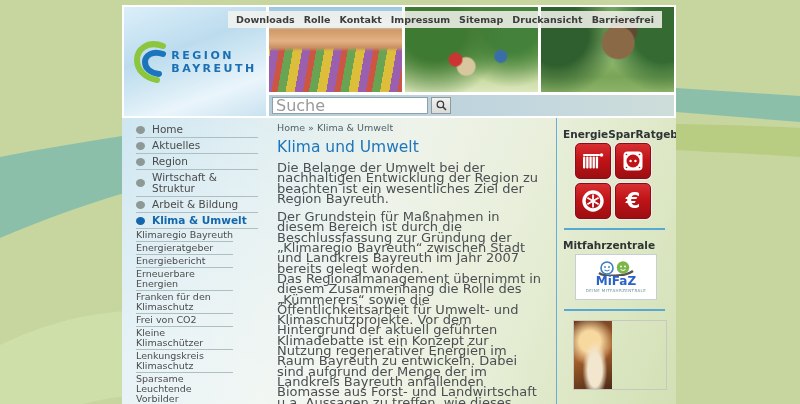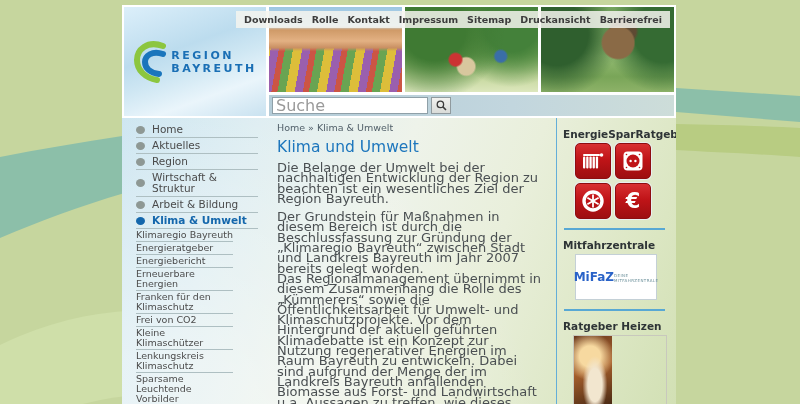--- a/index.html
+++ b/index.html
@@ -32,21 +32,21 @@
       radial-gradient(circle at 72% 58%,#3a6ea8 0 5%,transparent 7%),
       radial-gradient(circle at 22% 26%,#3f7a33 0 26%,transparent 58%),
       radial-gradient(circle at 80% 20%,#44813a 0 22%,transparent 50%),
       linear-gradient(180deg,#6f9e4f 0%,#85b161 55%,#c3d69b 80%,#dde7bd 100%);}
   .photo.p3{background:
       radial-gradient(circle at 58% 42%,#8a6a46 0 17%,transparent 19%),
       radial-gradient(circle at 62% 28%,#5e4a33 0 12%,transparent 15%),
       radial-gradient(circle at 12% 32%,#2f5f2e 0 24%,transparent 48%),
       radial-gradient(circle at 92% 30%,#356b33 0 22%,transparent 44%),
       linear-gradient(180deg,#7fae66 0%,#93bb72 58%,#79a558 82%,#8db268 100%);}
-  .top-nav{position:absolute;top:4px;right:4px;height:17px;display:flex;align-items:center;gap:9px;
+  .top-nav{position:absolute;top:4px;right:12px;height:17px;display:flex;align-items:center;gap:9px;
     padding:0 8px;background:rgba(244,244,239,0.85);}
   .tn-item{font-size:9.5px;font-weight:bold;color:#3c3c3c;white-space:nowrap;cursor:pointer;}
   .search-band{height:21px;display:flex;align-items:center;gap:3px;padding-left:3px;
     background:linear-gradient(90deg,#b4ccd8 0%,#c2d6de 60%,#cdddd9 100%);}
   .search-input{width:148px;height:15px;border:1px solid #8fa0a8;font-size:16px;padding:0 3px;color:#555;
     font-family:"DejaVu Sans","Liberation Sans",sans-serif;background:#fff;}
   .search-input::placeholder{color:#9a9a9a;}
   .search-btn{width:20px;height:17px;border:1px solid #909a9e;background:linear-gradient(#f2f2ef,#d9dcd9);
     display:flex;align-items:center;justify-content:center;padding:0;cursor:pointer;}
   
@@ -71,21 +71,21 @@
   
   .right-col{width:120px;box-sizing:border-box;border-left:1px solid #64aed8;padding:10px 0 0 6px;overflow:hidden;}
   .r-head{font-size:10.5px;font-weight:bold;color:#2e3436;margin-bottom:3px;}
   .icon-grid{display:grid;grid-template-columns:36px 36px;grid-template-rows:36px 36px;gap:4px;margin:3px 0 0 12px;}
   .tile{background:linear-gradient(180deg,#d83032 0%,#c01418 45%,#9d0e11 100%);border:1px solid #8e0d10;
     border-radius:5px;display:flex;align-items:center;justify-content:center;cursor:pointer;
     box-shadow:0 0 0 1px #e8eef0;}
   .euro{color:#fff;font-size:21px;font-weight:bold;line-height:1;}
   .rule{width:101px;border-bottom:2px solid #58a8d4;margin:9px 0 9px 1px;}
   .mifaz{width:80px;height:44px;background:#fff;border:1px solid #c4d0d6;margin:2px 0 0 12px;cursor:pointer;
-    display:flex;flex-direction:row;align-items:center;justify-content:center;}
+    display:flex;flex-direction:column;align-items:center;justify-content:center;}
   .mifaz-text{font-size:12px;font-weight:bold;color:#2a63c8;line-height:11px;}
   .mifaz-cap{font-size:4px;color:#6a8f9a;letter-spacing:0.4px;margin-top:1px;}
   .heizen{width:94px;height:70px;display:flex;margin:2px 0 0 10px;border:1px solid #c8c8bd;box-sizing:border-box;cursor:pointer;}
   .hz-left{width:38px;background:
       radial-gradient(ellipse at 55% 72%,#f2e6cf 0 24%,transparent 42%),
       radial-gradient(circle at 42% 30%,#f7d9a0 0 20%,transparent 46%),
       linear-gradient(160deg,#6a3a1e 0%,#a65f2c 48%,#4a2a14 100%);}
   .hz-right{flex:1;background:#fcfcf6;padding:6px 2px 0 3px;}
   .bio-line{font-size:7px;font-weight:bold;line-height:7px;display:flex;align-items:center;}
   .bio-dot{width:6px;height:6px;border-radius:50%;background:radial-gradient(circle at 35% 30%,#9fd05a,#3f8a1f);
@@ -258,21 +258,20 @@
             <circle cx="28" cy="6.5" r="6.2" fill="#7ab648"></circle>
             <circle cx="26" cy="5.5" r="0.9" fill="#fff"></circle>
               <circle cx="30" cy="5.5" r="0.9" fill="#fff"></circle>
             <path d="M25.5,8.5 Q28,10.5 30.5,8.5" fill="none" stroke="#fff" stroke-width="1"></path>
           </svg>
           <div class="mifaz-text">MiFaZ</div>
           <div class="mifaz-cap">DEINE MITFAHRZENTRALE</div>
         </div>
         <div class="rule"></div>
 
-        <div class="r-head">Ratgeber Heizen</div>
         <div class="heizen">
           <div class="hz-left"></div>
         </div>
 
       </div>
     </div>
   </div>
 </div>
 
 </body></html>

